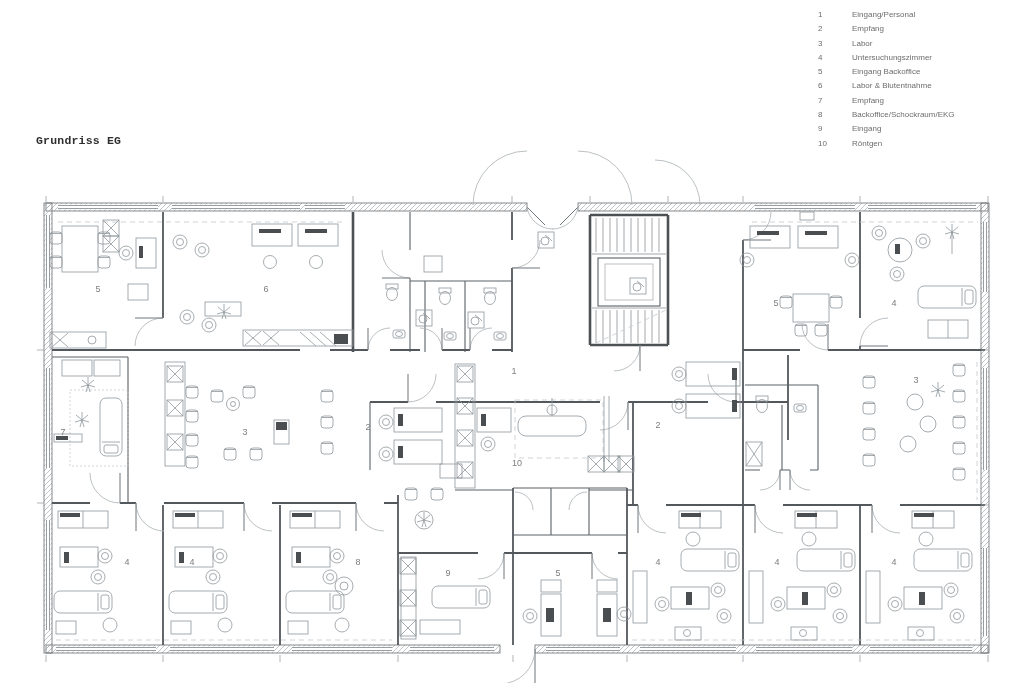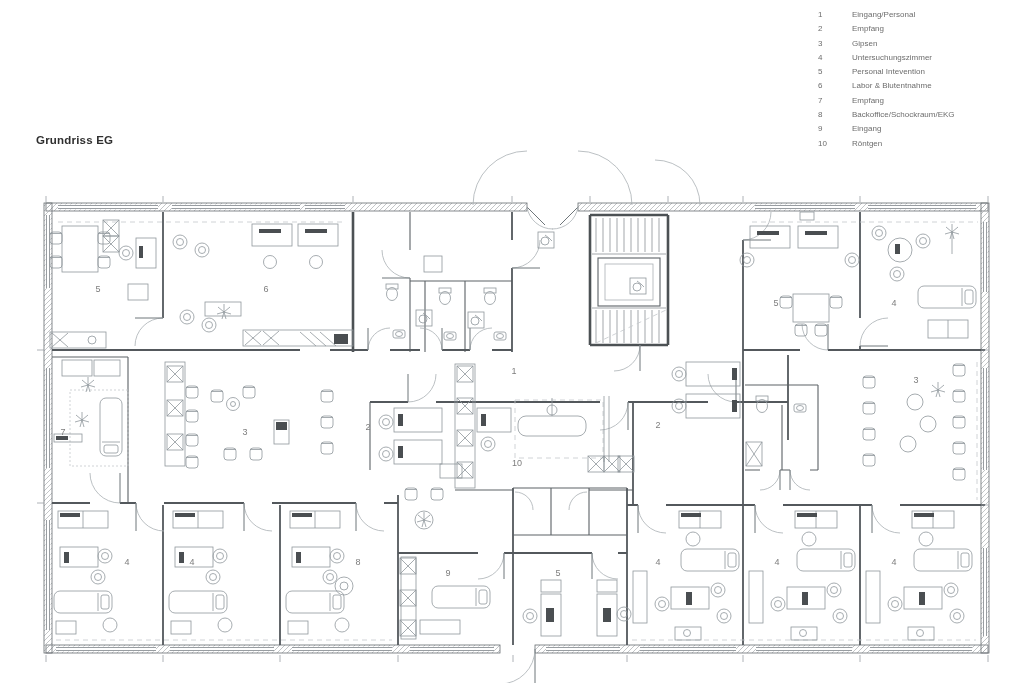--- a/index.html
+++ b/index.html
@@ -1,19 +1,19 @@
 <!DOCTYPE html>
 <html><head>
 <meta charset="utf-8">
 <style>
   html,body{margin:0;padding:0;background:#fff;}
   .canvas{position:relative;width:1024px;height:683px;background:#fff;overflow:hidden;
           font-family:"Liberation Sans",sans-serif;}
   .title{position:absolute;left:36px;top:134px;font-size:11.5px;font-weight:700;
-         color:#2f2f2f;letter-spacing:.2px;}
+         color:#2f2f2f;letter-spacing:.2px;font-family:Liberation Mono, monospace;}
   .legend{position:absolute;left:818px;top:8px;font-size:8px;line-height:14.3px;color:#6d6d6d;}
   .legend .row{display:flex;}
   .legend .num{width:34px;}
   svg{position:absolute;left:0;top:0;}
   .wall{fill:url(#hatch);stroke:#676d70;stroke-width:.8;}
   .win{fill:#fff;stroke:none;}
   .wline{stroke:#7d8489;stroke-width:.8;}
   .iw{stroke:#53585c;stroke-width:1.8;fill:none;}
   .iw2{stroke:#5c6266;stroke-width:1.1;fill:none;}
   .iw3{stroke:#4c5154;stroke-width:2.6;fill:none;}
@@ -36,29 +36,29 @@
       <div class="row">
         <span class="num">1</span>
         <span>Eingang/Personal</span>
       </div>
       <div class="row">
         <span class="num">2</span>
         <span>Empfang</span>
       </div>
       <div class="row">
         <span class="num">3</span>
-        <span>Gipsen</span>
+        <span>Labor</span>
       </div>
       <div class="row">
         <span class="num">4</span>
         <span>Untersuchungszimmer</span>
       </div>
       <div class="row">
         <span class="num">5</span>
-        <span>Personal Intevention</span>
+        <span>Eingang Backoffice</span>
       </div>
       <div class="row">
         <span class="num">6</span>
         <span>Labor &amp; Blutentnahme</span>
       </div>
       <div class="row">
         <span class="num">7</span>
         <span>Empfang</span>
       </div>
       <div class="row">

